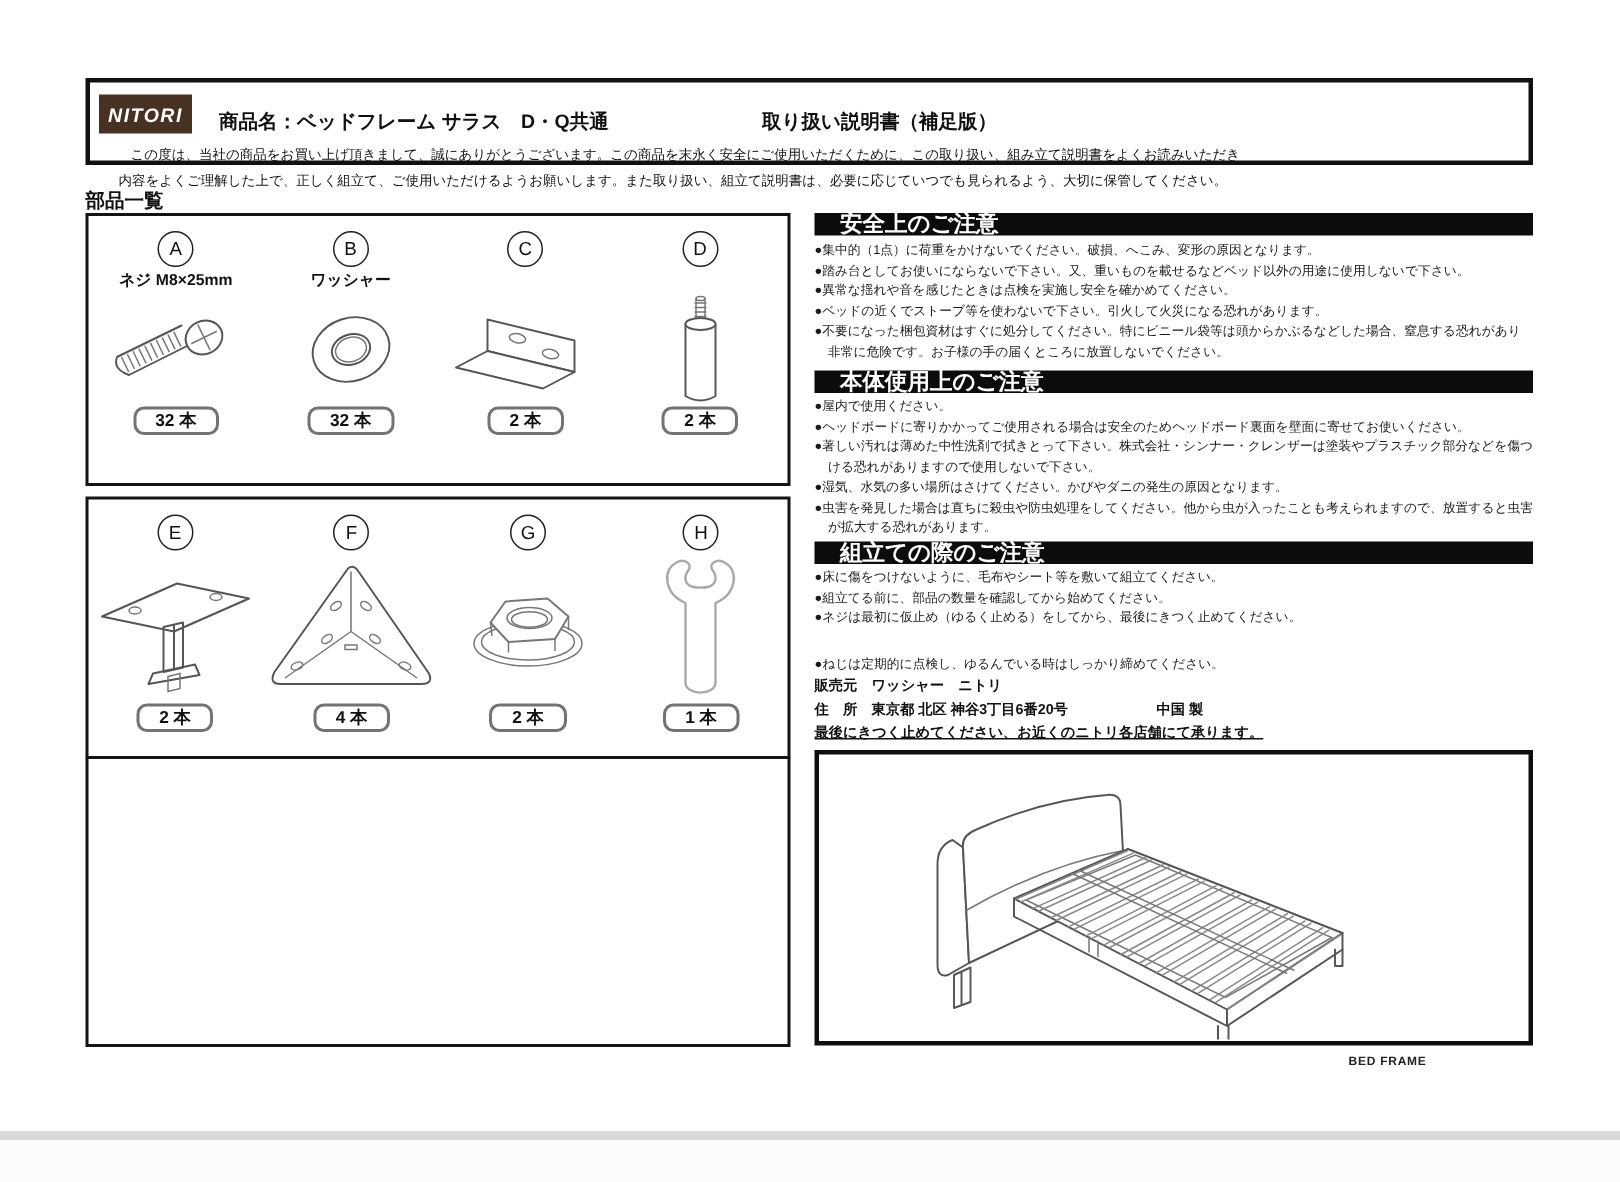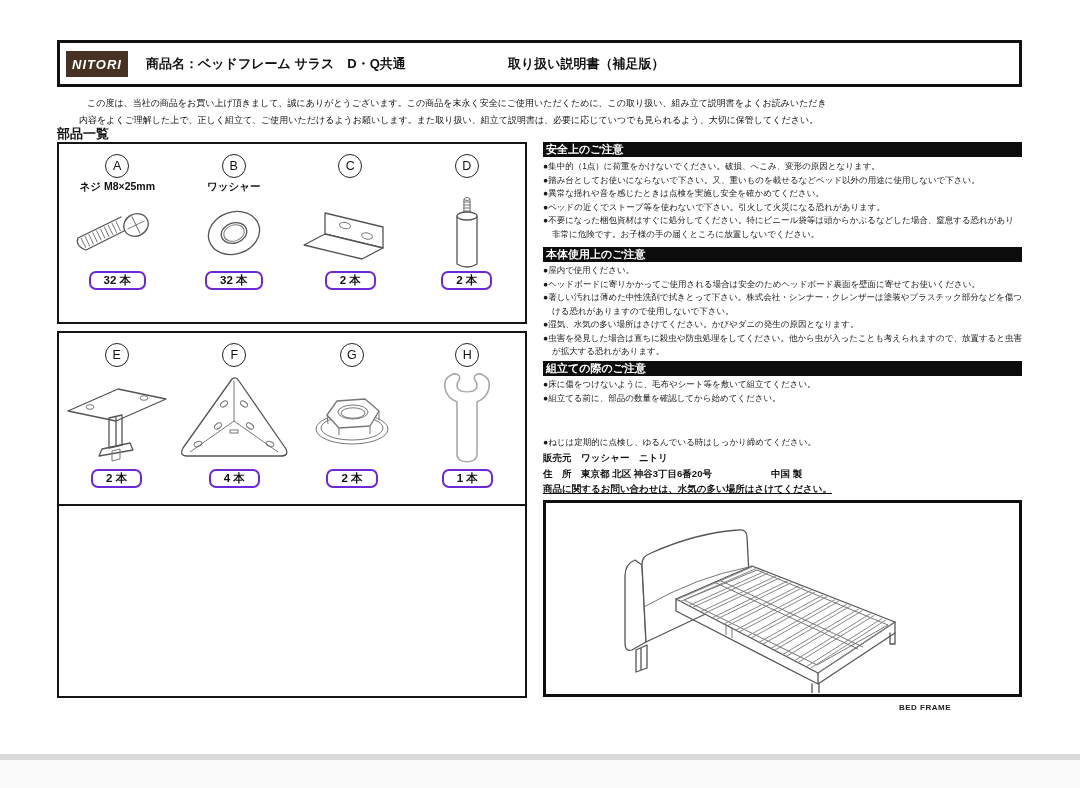--- a/index.html
+++ b/index.html
@@ -3,21 +3,21 @@
 <meta charset="utf-8">
 <style>
   * { margin:0; padding:0; box-sizing:border-box; }
   html,body { background:#fff; }
   #page {
     position:relative; width:1080px; height:788px; background:#ffffff;
     font-family:"Liberation Sans","DejaVu Sans",sans-serif; color:#111;
     overflow:hidden;
   }
   
-  .hdr-box { position:absolute; left:57px; top:40px; width:965px; height:47px;
+  .hdr-box { position:absolute; left:57px; top:52px; width:965px; height:58px;
     border:3px solid #111; background:#fff; display:flex; align-items:center; }
   .logo { position:absolute; left:6px; top:8px; width:62px; height:26px;
     background:#463122; color:#fff; font-weight:bold; font-style:italic;
     font-size:13px; letter-spacing:1px; display:flex; align-items:center; justify-content:center; }
   .prod-name { position:absolute; left:86px; font-weight:bold; font-size:13px; }
   .man-title { position:absolute; left:448px; font-weight:bold; font-size:13px; }
   
   .intro1 { position:absolute; left:65px; top:97px;  font-size:9px;margin-left:22px; }
   .intro2 { position:absolute; left:79px; top:114px; font-size:9px; }
   
@@ -26,30 +26,30 @@
   .pbox1 { top:142px; height:182px; }
   .pbox2 { top:331px; height:175px; }
   .pbox3 { top:504px; height:194px; }
   .pgrid { display:grid; grid-template-columns:1fr 1fr 1fr 1fr; height:100%; padding-top:10px; }
   .pcell { display:flex; flex-direction:column; align-items:center; }
   .pletter { width:24px; height:24px; border:1.6px solid #222; border-radius:50%;
     font-size:12.5px; display:flex; align-items:center; justify-content:center; margin-bottom:2px; }
   .pname { min-height:15px; font-size:10.5px; font-weight:bold; }
   .pdraw1 { height:76px; display:flex; align-items:center; justify-content:center; }
   .pdraw2 { height:100px; display:flex; align-items:center; justify-content:center; }
-  .pcount { border:2px solid #6d28d9; border-radius:7px; padding:0 13px; height:19px;
+  .pcount { border:2px solid #737373; border-radius:7px; padding:0 13px; height:19px;
     font-size:11.5px; font-weight:bold; display:flex; align-items:center; }
   svg { display:block; }
   .ln { stroke:#555; stroke-width:1.3; fill:none; stroke-linejoin:round; stroke-linecap:round; }
   .lnf { stroke:#555; stroke-width:1.3; fill:#fff; stroke-linejoin:round; }
   .thin { stroke:#777; stroke-width:1; fill:none; }
   
   .rcol { position:absolute; left:543px; top:142px; width:479px; height:600px; }
   .secbar { position:absolute; left:0; width:479px; height:15px; background:#0c0c0c;
-    color:#fff; font-weight:bold; font-size:11px; line-height:15px; padding-left:3px; }
+    color:#fff; font-weight:bold; font-size:15px; line-height:15px; padding-left:17px; }
   .blist { position:absolute; left:0; width:479px; list-style:none; }
   .blist li { font-size:8.5px; line-height:13.5px; padding-left:9px; text-indent:-9px; color:#1a1a1a; }
   .seller { position:absolute; left:0; width:479px; font-size:9.5px; font-weight:bold; line-height:15.5px; }
   .origin { position:absolute; left:228px; top:15.5px; }
   .contact { text-decoration:underline; }
   .bedbox { position:absolute; left:0; top:358px; width:479px; height:197px;
     border:3.5px solid #0e0e0e; background:#fff; }
   .bedcap { position:absolute; left:899px; top:703px; font-size:8px; font-weight:bold;
     letter-spacing:.5px; color:#222; }
   .graybar { position:absolute; left:0; top:754px; width:1080px; height:6px; background:#d9d9d9; }
@@ -209,33 +209,34 @@
       <li>●ヘッドボードに寄りかかってご使用される場合は安全のためヘッドボード裏面を壁面に寄せてお使いください。</li>
       <li>●著しい汚れは薄めた中性洗剤で拭きとって下さい。株式会社・シンナー・クレンザーは塗装やプラスチック部分などを傷つける恐れがありますので使用しないで下さい。</li>
       <li>●湿気、水気の多い場所はさけてください。かびやダニの発生の原因となります。</li>
       <li>●虫害を発見した場合は直ちに殺虫や防虫処理をしてください。他から虫が入ったことも考えられますので、放置すると虫害が拡大する恐れがあります。</li>
     </ul>
 
     <div class="secbar" style="top:219px">組立ての際のご注意</div>
     <ul class="blist" style="top:236px">
       <li>●床に傷をつけないように、毛布やシート等を敷いて組立てください。</li>
       <li>●組立てる前に、部品の数量を確認してから始めてください。</li>
+      <li>●ネジは最初に仮止め（ゆるく止める）をしてから、最後にきつく止めてください。</li>
     </ul>
 
     <ul class="blist" style="top:294px">
       <li>●ねじは定期的に点検し、ゆるんでいる時はしっかり締めてください。</li>
     </ul>
 
     <div class="seller" style="top:308px">
       <div>販売元　ワッシャー　ニトリ</div>
       <div style="position:relative">
         <span>住　所　東京都 北区 神谷3丁目6番20号</span>
         <span class="origin" style="top:0">中国 製</span>
       </div>
-      <div><span class="contact">商品に関するお問い合わせは、水気の多い場所はさけてください。</span></div>
+      <div><span class="contact">最後にきつく止めてください、お近くのニトリ各店舗にて承ります。</span></div>
     </div>
 
     <div class="bedbox">
       <svg width="472" height="190" viewBox="0 0 472 190">
 
         <path class="lnf" d="M79,73 Q79,61 89,57 L96,62 L100,139 L86,147 Q79,149 79,140 Z"></path>
 
         <path class="lnf" d="M96,62 Q95,54 105,50 Q150,30 192,27 Q201,26 201,34 L204,90 L100,139 Z"></path>
         <path class="thin" d="M98,104 Q150,74 203,64"></path>
 

